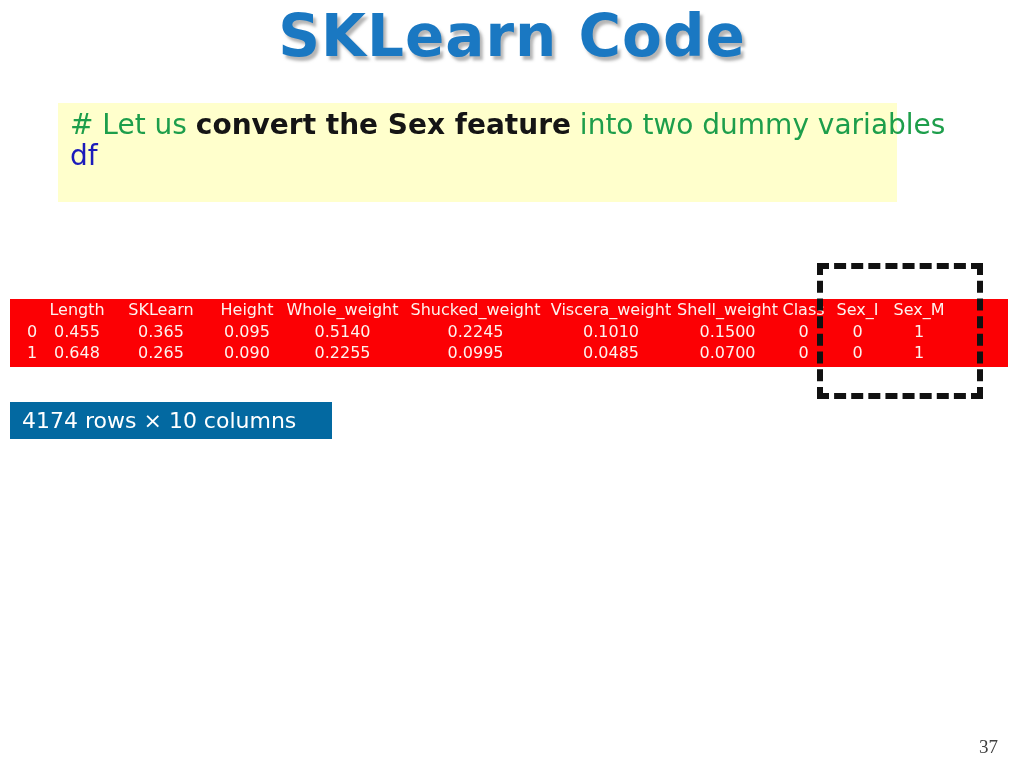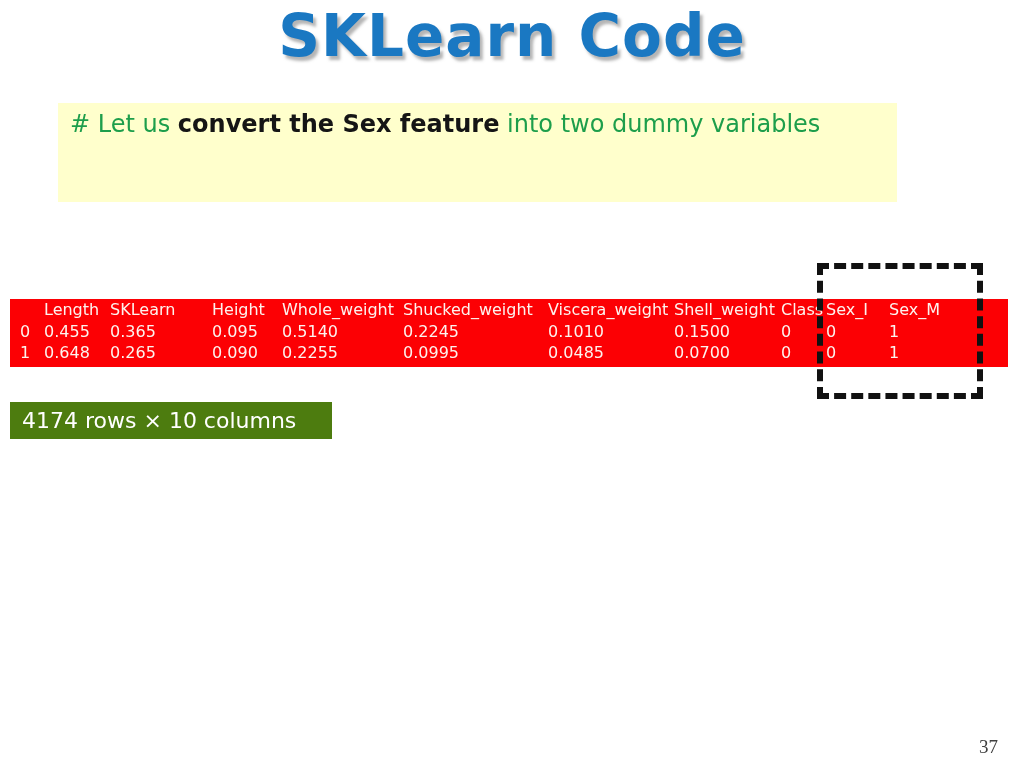--- a/index.html
+++ b/index.html
@@ -37,21 +37,21 @@
     left: 58px;
     top: 103px;
     width: 839px;
     height: 99px;
     background: #ffffcc;
     padding: 6px 0 0 12px;
     box-sizing: border-box;
   }
   .code-line {
     font-family: "DejaVu Sans", sans-serif;
-    font-size: 24px;
+    font-size: 28px;
     line-height: 31px;
     white-space: pre;
     color: #1b1bbb;
   }
   .tok-comment { color: #1d9e4b; }
   .tok-comment-bold { color: #151515; font-weight: bold; }
   .tok-code { color: #1b1bbb; }
 
   
   #dataframe-band {
@@ -66,21 +66,21 @@
     position: absolute;
     left: 0;
     top: 0;
     border-collapse: collapse;
     font-family: "DejaVu Sans", sans-serif;
     font-size: 16px;
     color: #fdf2ee;
   }
   #df-table th, #df-table td {
     padding: 0;
-    text-align: left;
+    text-align: center;
     font-weight: normal;
     line-height: 21px;
     white-space: nowrap;
   }
   #df-table thead th { line-height: 22px; }
 
   .c-idx  { width: 24px; padding-left: 10px !important; }
   .c-len  { width: 66px; }
   .c-dia  { width: 102px; }
   .c-hei  { width: 70px; }
@@ -103,21 +103,21 @@
     box-sizing: border-box;
   }
 
   
   #shape-badge {
     position: absolute;
     left: 10px;
     top: 402px;
     width: 322px;
     height: 37px;
-    background: #4d7c0f;
+    background: #0369a1;
     color: #ffffff;
     font-family: "DejaVu Sans", sans-serif;
     font-size: 22px;
     line-height: 37px;
     padding-left: 12px;
     box-sizing: border-box;
     white-space: nowrap;
   }
 
   
@@ -130,20 +130,21 @@
     color: #404040;
   }
 </style>
 </head>
 <body>
 
 <div id="slide-title">SKLearn Code</div>
 
 <div id="code-block">
   <div class="code-line"><span class="tok-comment"># Let us </span><span class="tok-comment-bold">convert the Sex feature</span><span class="tok-comment"> into two dummy variables</span></div>
+  <div class="code-line tok-code">df</div>
 </div>
 
 <div id="dataframe-band">
   <table id="df-table">
     <thead>
       <tr>
         <th class="c-idx"></th>
         <th class="c-len">Length</th>
         <th class="c-dia">SKLearn</th>
         <th class="c-hei">Height</th>

